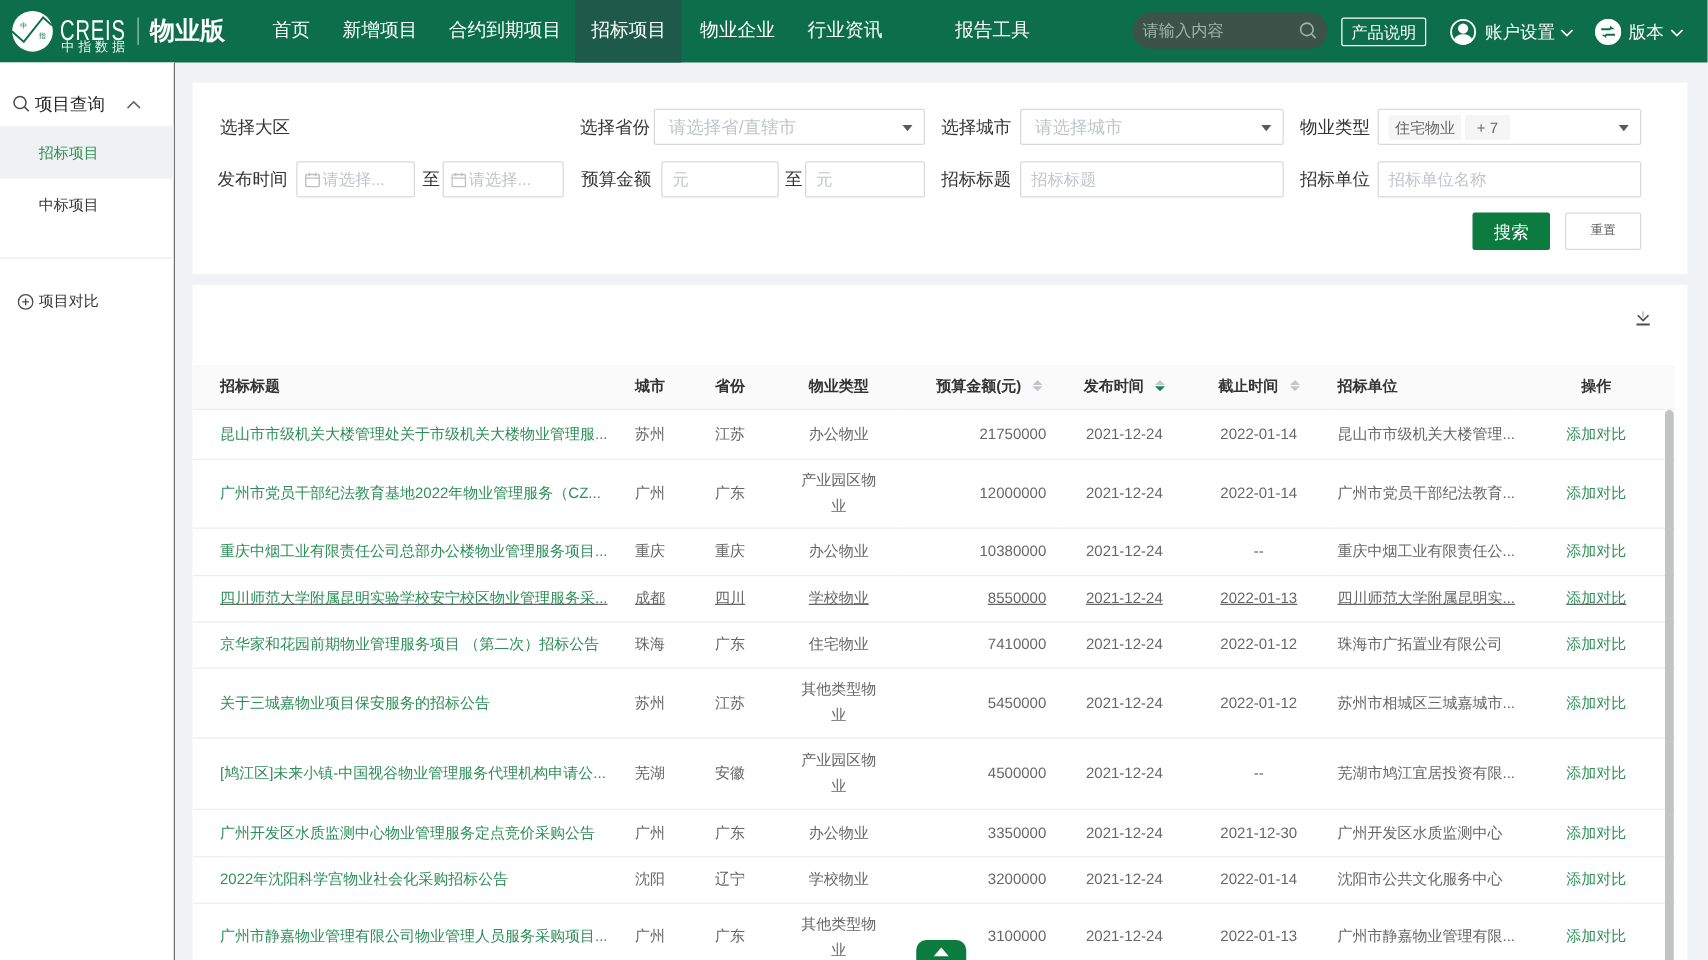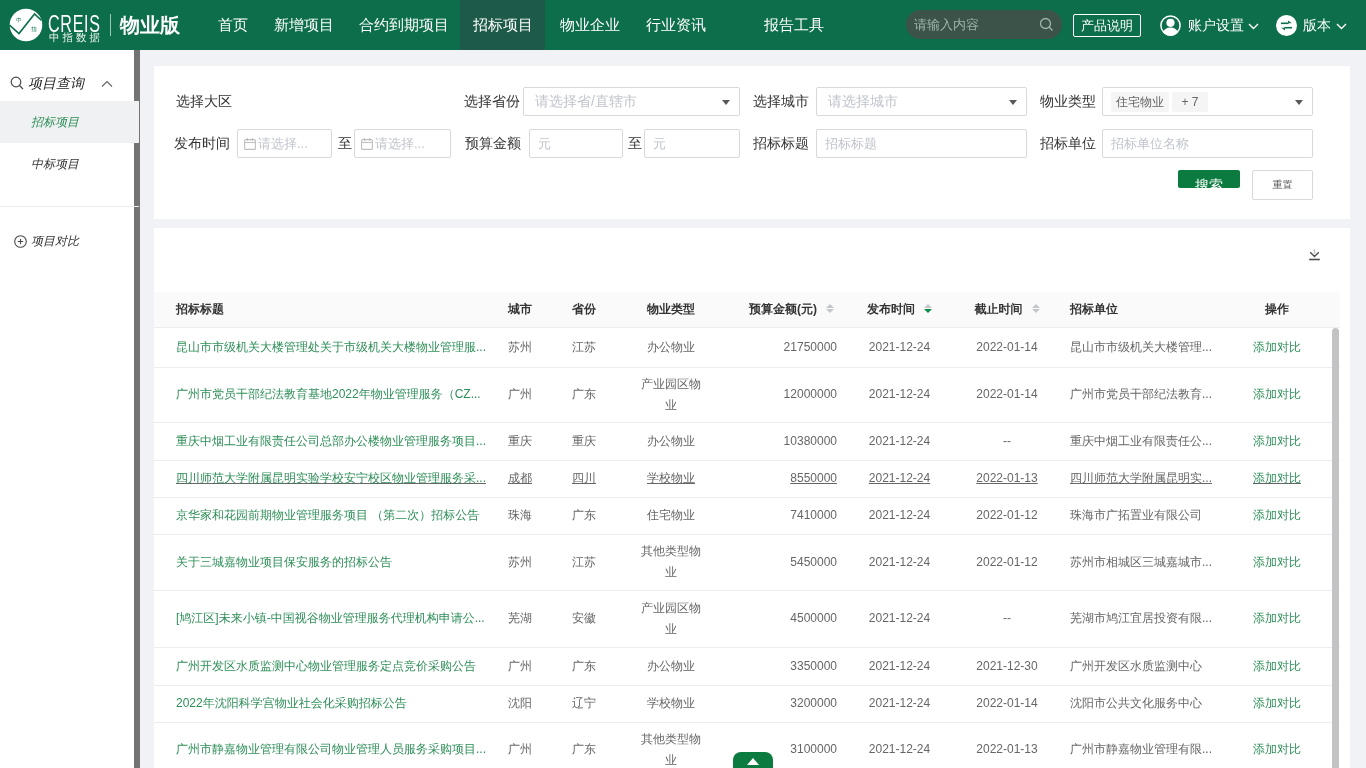--- a/index.html
+++ b/index.html
@@ -12,36 +12,36 @@
 #top .nav15{font-size:15px;}
 #tab-active{position:absolute;left:460px;top:0;width:85px;height:50px;background:#1e5a49;}
 #logo-creis{position:absolute;left:48px;top:11px;font-size:23px;letter-spacing:1px;color:#fff;transform:scaleX(0.70);transform-origin:left top;}
 #logo-sub{position:absolute;left:49px;top:31px;font-size:10.5px;letter-spacing:3px;color:rgba(255,255,255,.92);}
 #logo-div{position:absolute;left:110px;top:14px;width:1px;height:22px;background:rgba(255,255,255,.6);}
 #logo-ver{position:absolute;left:120px;top:0;height:50px;line-height:50px;font-size:20px;font-weight:bold;color:#fff;}
 #searchpill{position:absolute;left:906px;top:10px;width:156px;height:29px;border-radius:15px;background:#3c5349;}
 #searchpill .ph{position:absolute;left:8px;top:0;line-height:29px;font-size:13px;color:#9db4ab;}
 #btn-desc{position:absolute;left:1073px;top:14px;width:68px;height:23px;border:1px solid #fff;border-radius:2px;font-size:13px;line-height:21px;text-align:center;color:#fff;}
 
-#side{position:absolute;left:0;top:50px;width:140px;height:718px;background:#fff;border-right:6px solid #737373;font-style:italic;}
+#side{position:absolute;left:0;top:50px;width:140px;height:718px;background:#fff;border-right:1px solid #737373;}
 #side .h1{position:absolute;left:28px;top:25px;font-size:14px;color:#262626;}
 #side-sel{position:absolute;left:0;top:51px;width:139px;height:42px;background:#f0f1f2;line-height:42px;font-size:12px;color:#2e8e58;text-indent:31px;}
 #side-mid{position:absolute;left:0;top:93px;width:139px;height:42px;line-height:42px;font-size:12px;color:#333;text-indent:31px;}
 #side-div{position:absolute;left:0;top:156px;width:139px;height:1px;background:#ebebeb;}
 #side-cmp{position:absolute;left:31px;top:170px;height:42px;line-height:42px;font-size:12px;color:#333;}
 
 #fpanel{position:absolute;left:154px;top:66px;width:1196px;height:153px;background:#fff;}
 #fpanel .lbl{position:absolute;height:29px;line-height:29px;font-size:14px;color:#333;white-space:nowrap;}
 .sel{position:absolute;height:29px;background:#fff;border:1px solid #d9d9d9;border-radius:2px;}
 .tag{position:absolute;top:4px;height:20px;line-height:20px;background:#f5f5f5;color:#666;font-size:12px;text-align:center;border-radius:2px;}
 .ph{color:#c0c4cc;}
 .sel .holder{position:absolute;left:11px;top:0;line-height:27px;font-size:14px;white-space:nowrap;}
 .caret{position:absolute;right:9px;top:12px;width:0;height:0;border-left:4.5px solid transparent;border-right:4.5px solid transparent;border-top:5px solid #595959;}
 .zhi{position:absolute;height:29px;line-height:29px;font-size:14px;color:#333;}
-#btn-search{position:absolute;left:1024px;top:104px;width:62px;height:18px;background:#0b7b3f;border-radius:2px;color:#fff;font-size:14px;text-align:center;line-height:30px;}
+#btn-search{position:absolute;left:1024px;top:104px;width:62px;height:30px;background:#0b7b3f;border-radius:2px;color:#fff;font-size:14px;text-align:center;line-height:30px;}
 #btn-reset{position:absolute;left:1098px;top:104px;width:61px;height:30px;background:#fff;border:1px solid #d9d9d9;border-radius:2px;color:#595959;font-size:10px;text-align:center;line-height:28px;}
 
 #tpanel{position:absolute;left:154px;top:228px;width:1196px;height:540px;background:#fff;overflow:hidden;}
 #tbl{position:absolute;left:0;top:64px;width:1186px;border-collapse:collapse;table-layout:fixed;font-size:12px;color:#666;}
 #tbl th{height:35px;background:#fafafa;font-weight:bold;color:#333;font-size:12px;border-bottom:1px solid #ebedf0;padding:0;}
 #tbl td{border-bottom:1px solid #ebedf0;padding:0;line-height:21px;vertical-align:middle;}
 #tbl .c1{text-align:left;padding-left:22px;padding-right:0;}
 #tbl .c2,#tbl .c3,#tbl .c4,#tbl .c7,#tbl .c9{text-align:center;}
 #tbl .c4{padding-left:13px;padding-right:13px;}
 #tbl .c5{text-align:right;padding-right:14px;}

